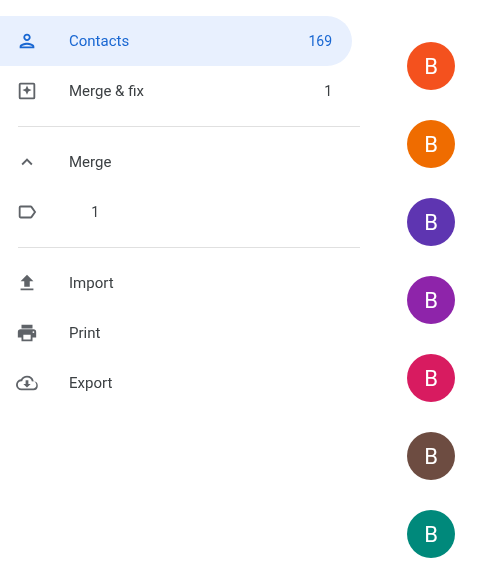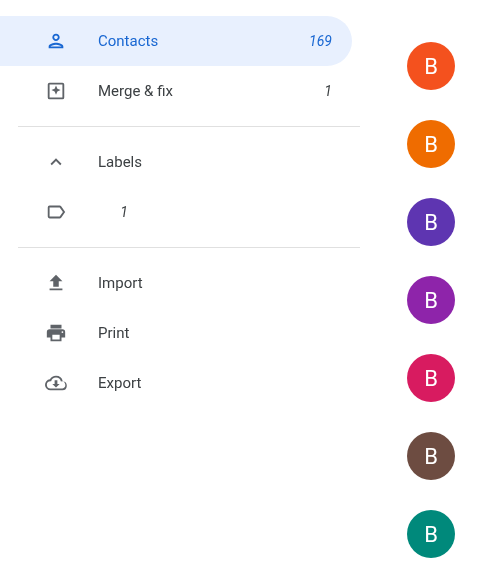--- a/index.html
+++ b/index.html
@@ -18,21 +18,21 @@
     padding: 10px 0 0 0;
   }
   .sidebar {
     width: 360px;
     padding-top: 6px;
   }
   .nav-item {
     display: flex;
     align-items: center;
     height: 50px;
-    padding: 0 20px 0 44px;
+    padding: 0 20px 0 15px;
     margin-right: 8px;
     border-radius: 0 25px 25px 0;
     cursor: pointer;
     color: #3c4043;
     font-size: 15px;
   }
   .nav-item.active {
     background: #e8f0fe;
     color: #1967d2;
   }
@@ -45,21 +45,20 @@
     justify-content: center;
     margin-right: 30px;
     flex-shrink: 0;
   }
   .nav-item .icon svg { fill: #5f6368; width: 22px; height: 22px; }
   .nav-item .label { flex: 1; }
   .nav-item .count {
     font-size: 14px;
     min-width: 30px;
     text-align: right;
-    font-style: italic;
   }
   .nav-item.active .count { color: #1967d2; }
   .divider {
     height: 1px;
     background: #e0e0e0;
     margin: 10px 0 10px 18px;
   }
   .avatars {
     flex: 1;
     display: flex;
@@ -108,21 +107,21 @@
     </div>
 
     <div class="divider"></div>
 
     <div class="nav-item">
       <span class="icon">
         <svg viewBox="0 0 24 24">
             <path d="M7.41 15.41L12 10.83l4.59 4.58L18 14l-6-6-6 6z"></path>
           </svg>
       </span>
-      <span class="label">Labels</span>
+      <span class="label">Merge</span>
     </div>
 
     <div class="nav-item">
       <span class="icon">
         <svg viewBox="0 0 24 24">
             <path d="M17.63 5.84A2 2 0 0016 5H5a2 2 0 00-2 2v10a2 2 0 002 2h11a2 2 0 001.63-.84L22 12l-4.37-6.16zM16 17H5V7h11l3.55 5L16 17z"></path>
           </svg>
       </span>
       <span class="count">1</span>
     </div>

